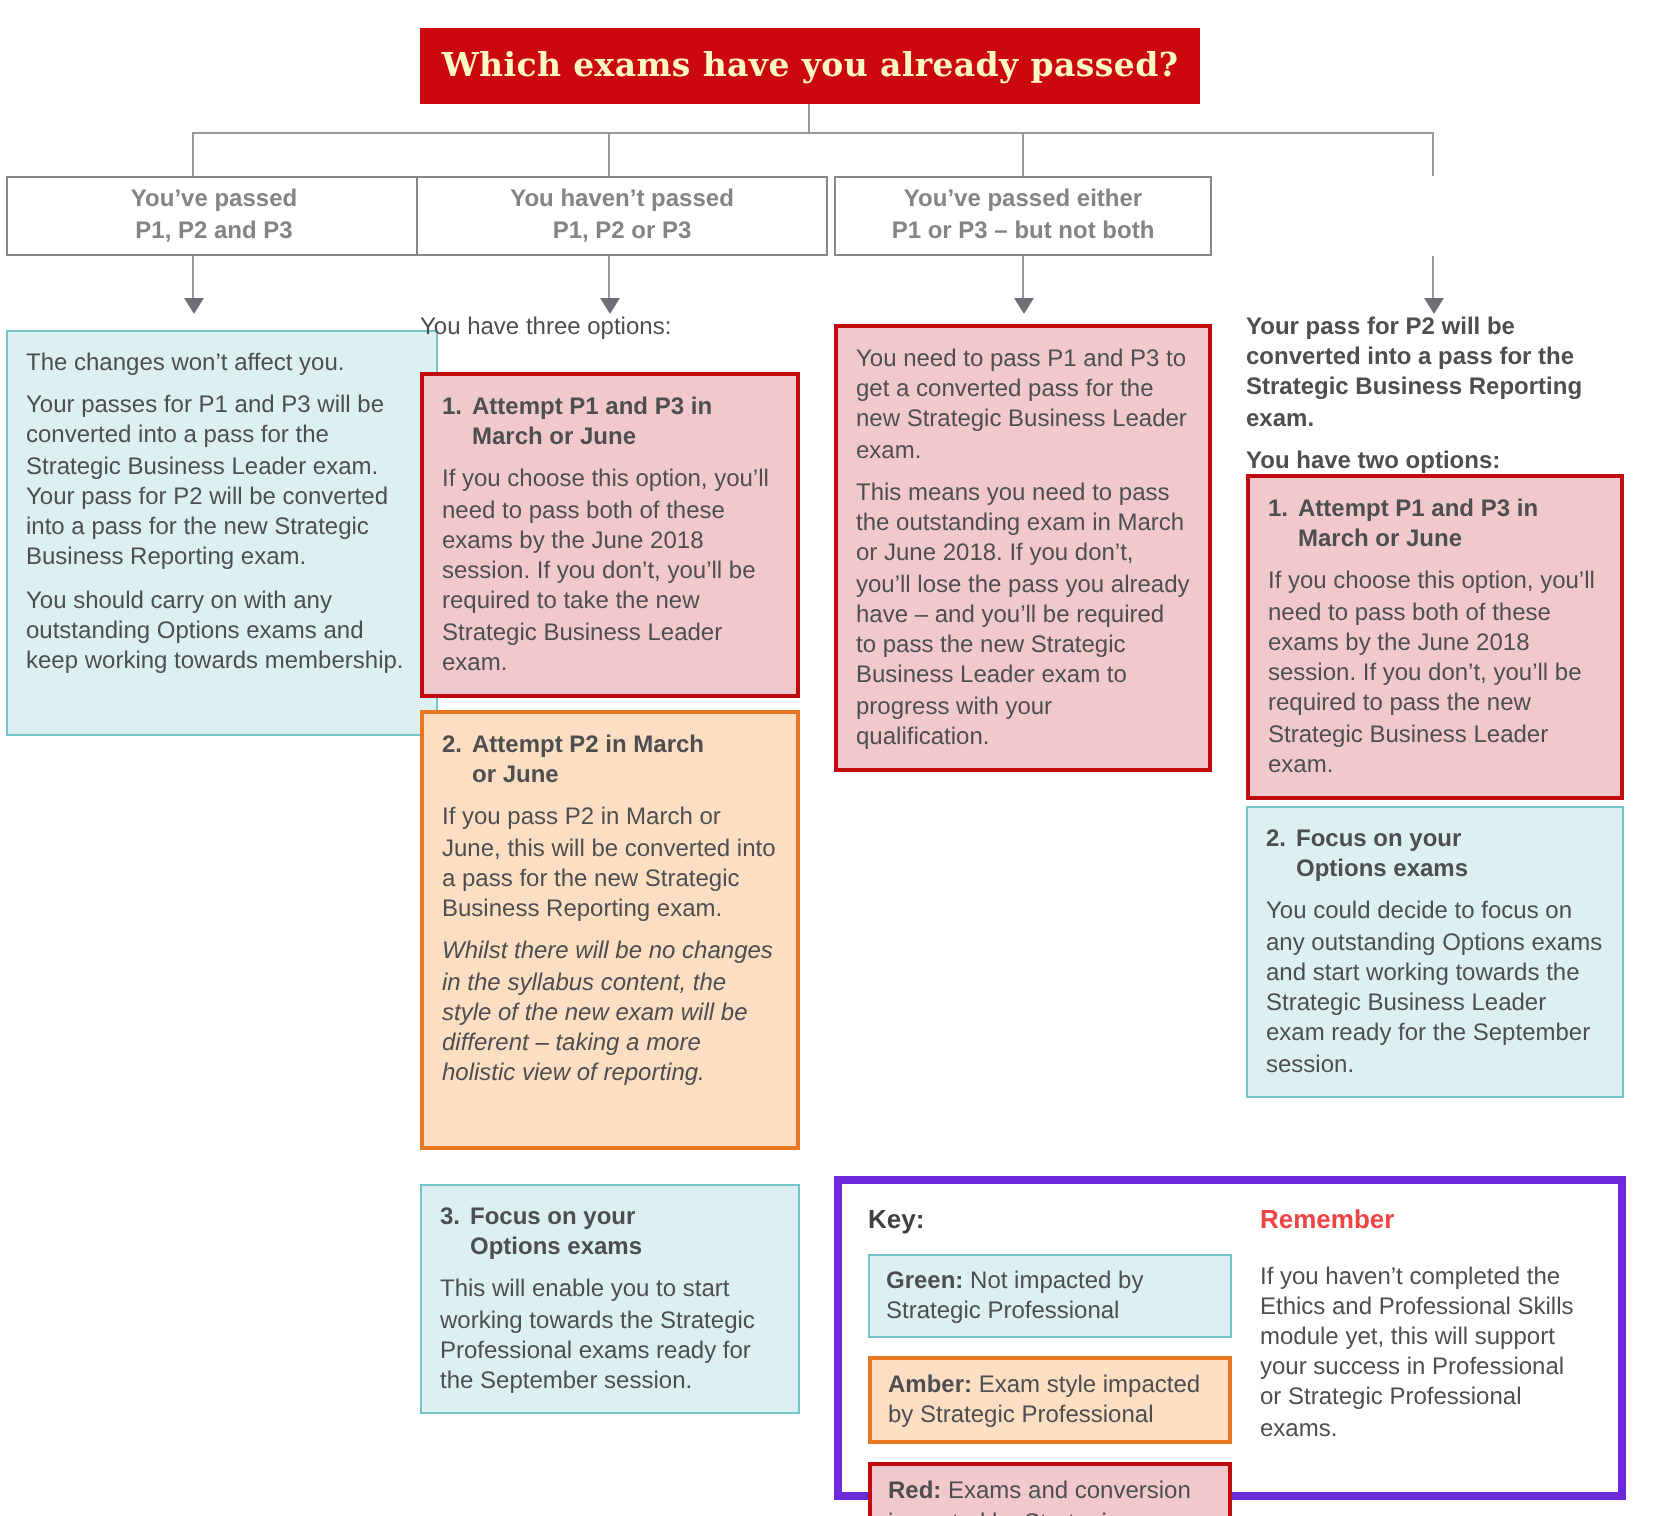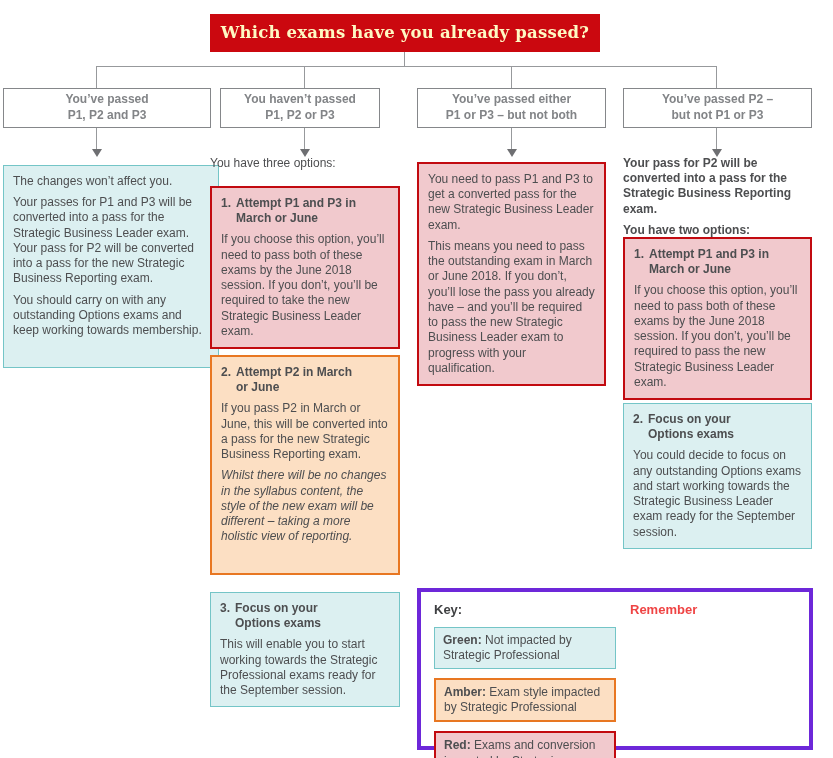--- a/index.html
+++ b/index.html
@@ -73,26 +73,24 @@
   <div class="arrow-head" style="left:92px;top:149px;"></div>
   <div class="line" style="left:304px;top:128px;width:1px;height:21px;"></div>
   <div class="arrow-head" style="left:300px;top:149px;"></div>
   <div class="line" style="left:511px;top:128px;width:1px;height:21px;"></div>
   <div class="arrow-head" style="left:507px;top:149px;"></div>
   <div class="line" style="left:716px;top:128px;width:1px;height:21px;"></div>
   <div class="arrow-head" style="left:712px;top:149px;"></div>
 
   <div class="col-head" style="left:3px;width:208px;">You’ve passed
 P1, P2 and P3</div>
-  <div class="col-head" style="left:220px;width:160px;">You haven’t passed
+  <div class="col-head" style="left:208px;width:206px;">You haven’t passed
 P1, P2 or P3</div>
   <div class="col-head" style="left:417px;width:189px;">You’ve passed either
 P1 or P3 – but not both</div>
-  <div class="col-head" style="left:623px;width:189px;">You’ve passed P2 –
-but not P1 or P3</div>
 
   <div class="box tint-teal" style="left:3px;top:165px;width:216px;min-height:203px;">
     <p>The changes won’t affect you.</p>
     <p>Your passes for P1 and P3 will be converted into a pass for the Strategic Business Leader exam. Your pass for P2 will be converted into a pass for the new Strategic Business Reporting exam.</p>
     <p>You should carry on with any outstanding Options exams and keep working towards membership.</p>
   </div>
 
   <div class="intro" style="left:210px;top:156px;width:190px;">
     <p>You have three options:</p>
   </div>
@@ -161,16 +159,17 @@
       </div>
       <div class="swatch tint-amber">
         <b>Amber:</b><span> Exam style impacted by Strategic Professional</span>
       </div>
       <div class="swatch tint-red">
         <b>Red:</b><span> Exams and conversion impacted by Strategic Professional</span>
       </div>
     </div>
     <div class="key-right">
       <p class="remember-title">Remember</p>
+      <p>If you haven’t completed the Ethics and Professional Skills module yet, this will support your success in Professional or Strategic Professional exams.</p>
     </div>
   </div>
 
 </div>
 
 </body></html>

